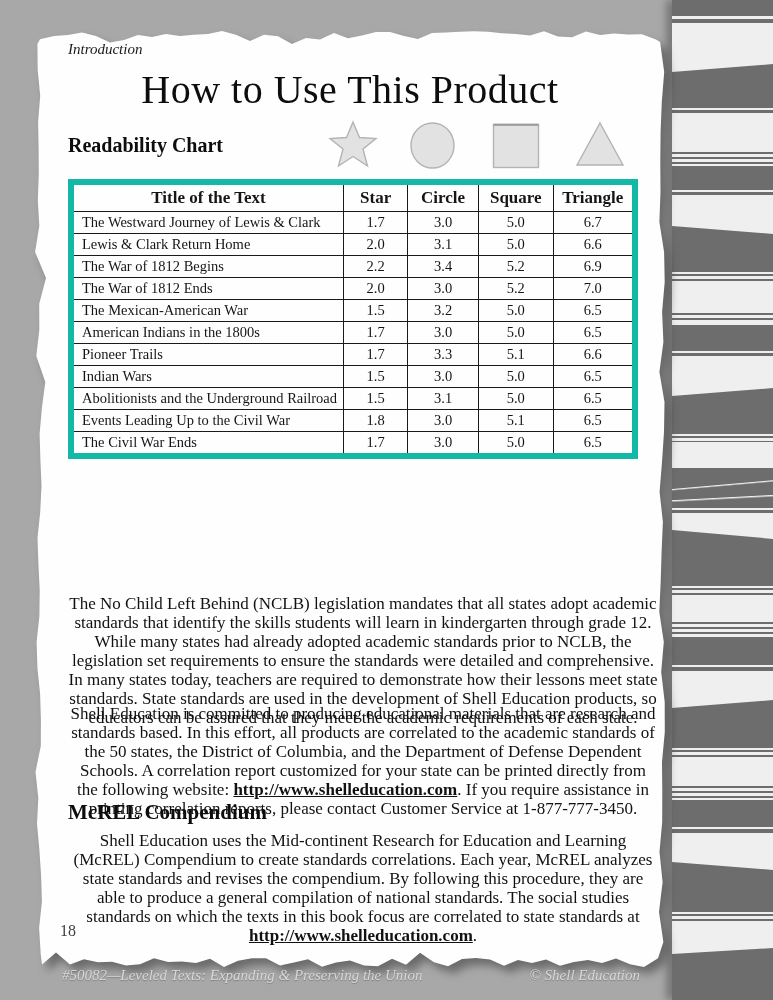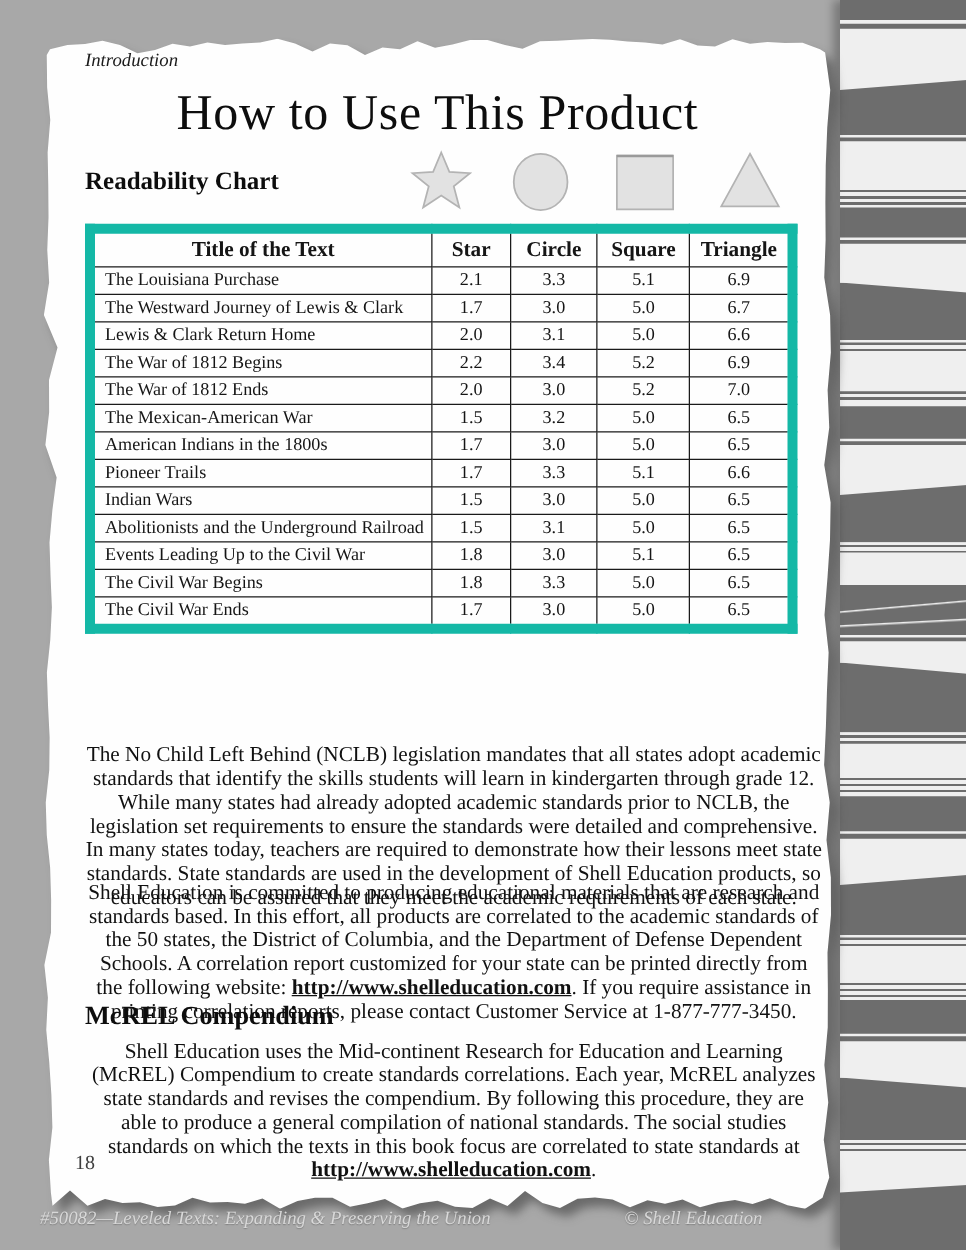--- a/index.html
+++ b/index.html
@@ -43,21 +43,21 @@
   .readability-heading{
     position:absolute;left:34px;top:104px;
     font-size:20px;font-weight:bold;color:#0d0d0d;
   }
   .shape-icon{position:absolute;}
 
   
   #readability-table{
     position:absolute;left:34px;top:149px;width:570px;
     border-collapse:collapse;
-    border:8px solid #14b8a6;
+    border:6px solid #14b8a6;
     font-family:"Liberation Serif","DejaVu Serif",serif;
   }
   #readability-table th{
     border:1px solid #1a1a1a;
     font-size:17px;font-weight:bold;text-align:center;
     height:24px;padding:1px 4px;
   }
   #readability-table td{
     border:1px solid #1a1a1a;
     font-size:14.5px;height:19px;padding:1px 6px;
@@ -78,21 +78,21 @@
   }
   .para b{font-weight:bold;text-decoration:underline;}
 
   .page-number{
     position:absolute;left:26px;top:892px;
     font-size:16px;font-weight:normal;color:#3f3f3f;
   }
 
   
   #footer{
-    position:absolute;left:32px;top:967px;width:578px;
+    position:absolute;left:62px;top:967px;width:578px;
     display:flex;justify-content:space-between;
     font-style:italic;font-size:15px;color:#d8d8d8;
     text-shadow:0 1px 1px rgba(0,0,0,0.25);
     font-family:Liberation Serif, serif;
   }
 </style>
 </head>
 <body>
 
 <div id="canvas">
@@ -157,27 +157,20 @@
             <tr id="rt-head-row">
               <th class="col-title">Title of the Text</th>
               <th class="col-num">Star</th>
               <th class="col-num">Circle</th>
               <th class="col-num">Square</th>
               <th class="col-num">Triangle</th>
             </tr>
           </thead>
         <tbody id="rt-body">
             <tr>
-              <td class="cell-title">The Louisiana Purchase</td>
-              <td>2.1</td>
-              <td>3.3</td>
-              <td>5.1</td>
-              <td>6.9</td>
-            </tr>
-            <tr>
               <td class="cell-title">The Westward Journey of Lewis &amp; Clark</td>
               <td>1.7</td>
               <td>3.0</td>
               <td>5.0</td>
               <td>6.7</td>
             </tr>
             <tr>
               <td class="cell-title">Lewis &amp; Clark Return Home</td>
               <td>2.0</td>
               <td>3.1</td>
@@ -234,27 +227,20 @@
               <td>6.5</td>
             </tr>
             <tr>
               <td class="cell-title">Events Leading Up to the Civil War</td>
               <td>1.8</td>
               <td>3.0</td>
               <td>5.1</td>
               <td>6.5</td>
             </tr>
             <tr>
-              <td class="cell-title">The Civil War Begins</td>
-              <td>1.8</td>
-              <td>3.3</td>
-              <td>5.0</td>
-              <td>6.5</td>
-            </tr>
-            <tr>
               <td class="cell-title">The Civil War Ends</td>
               <td>1.7</td>
               <td>3.0</td>
               <td>5.0</td>
               <td>6.5</td>
             </tr>
           </tbody>
       </table>
 
       <div class="para" style="top:564px"><span>The No Child Left Behind (NCLB) legislation mandates that all states adopt academic standards that identify the skills students will learn in kindergarten through grade 12.  While many states had already adopted academic standards prior to NCLB, the legislation set requirements to ensure the standards were detailed and comprehensive.  In many states today, teachers are required to demonstrate how their lessons meet state standards.  State standards are used in the development of Shell Education products, so educators can be assured that they meet the academic requirements of each state.</span></div>

